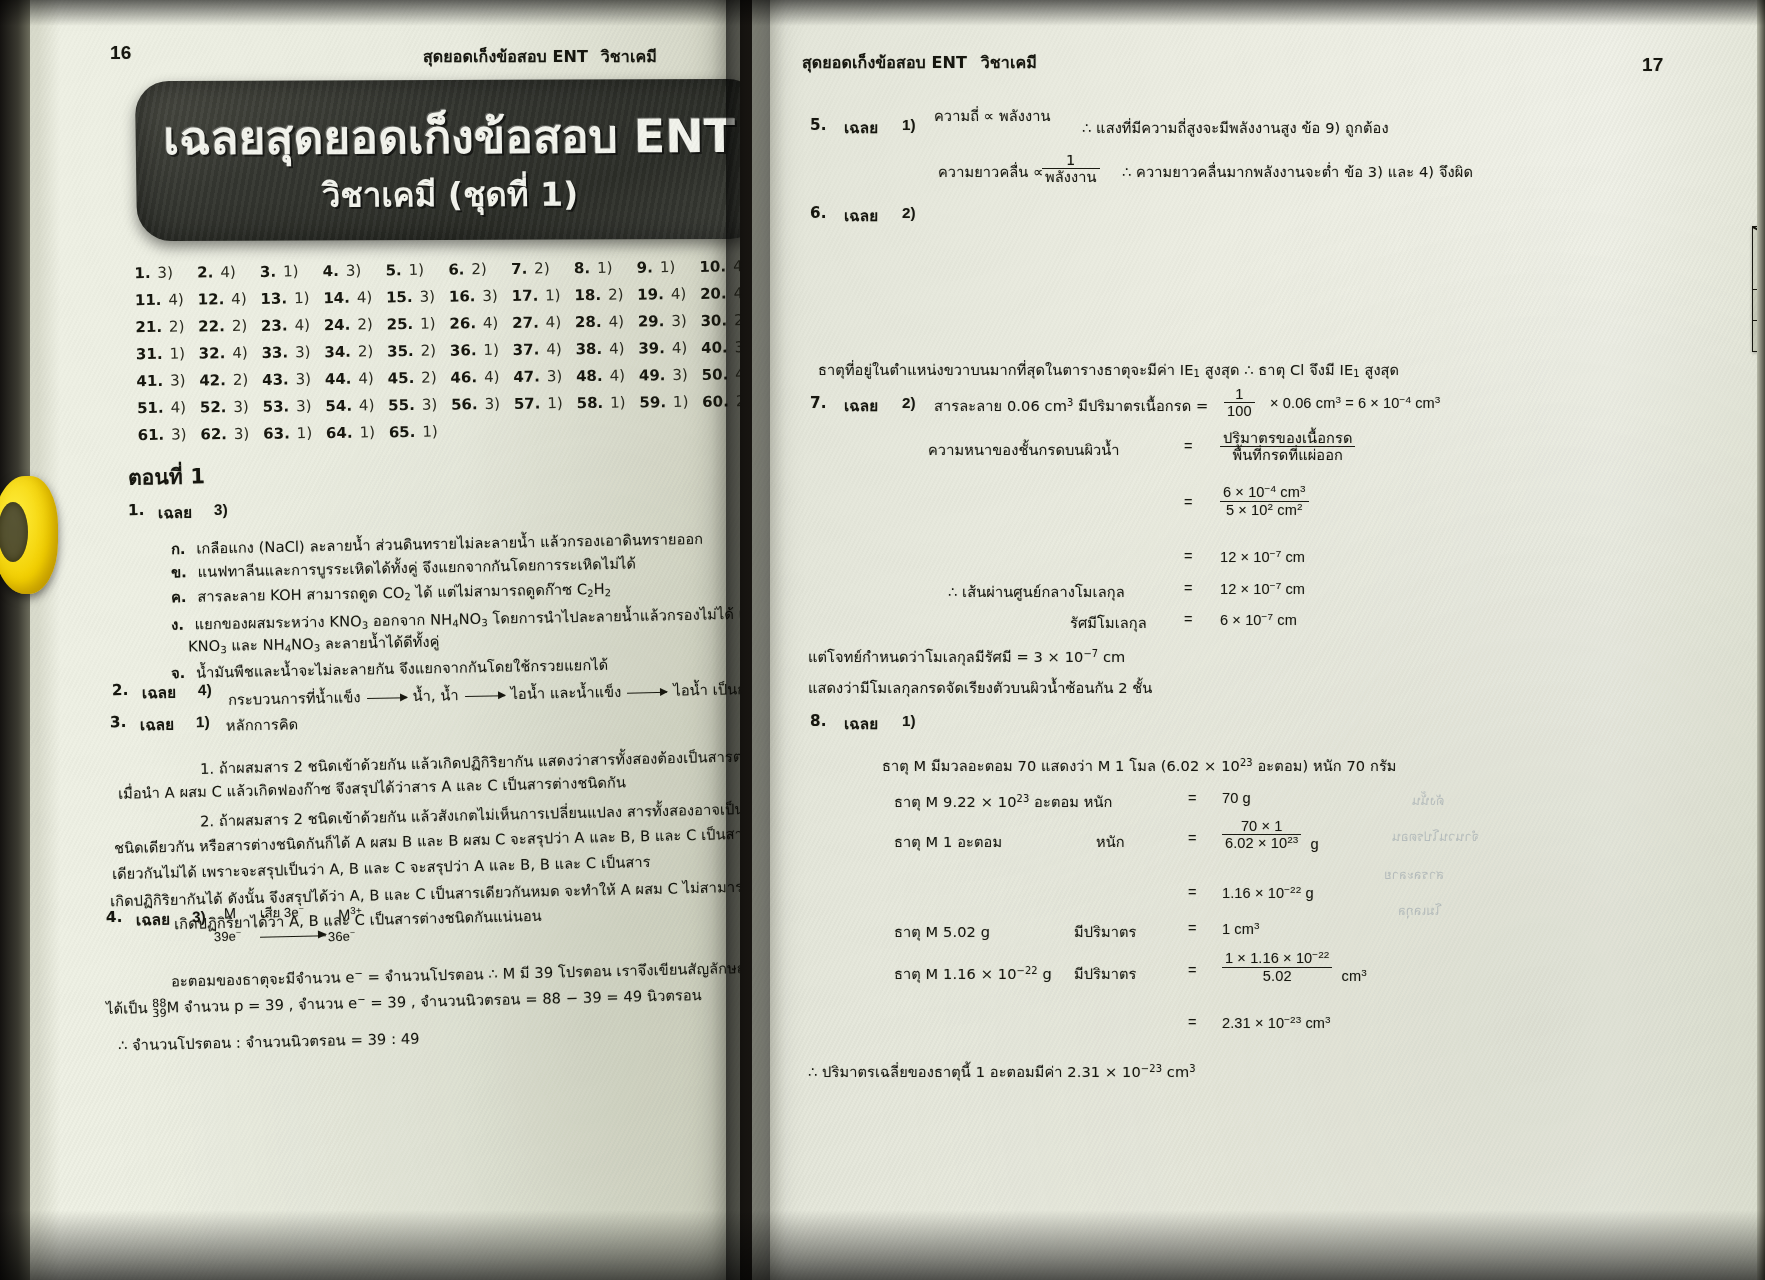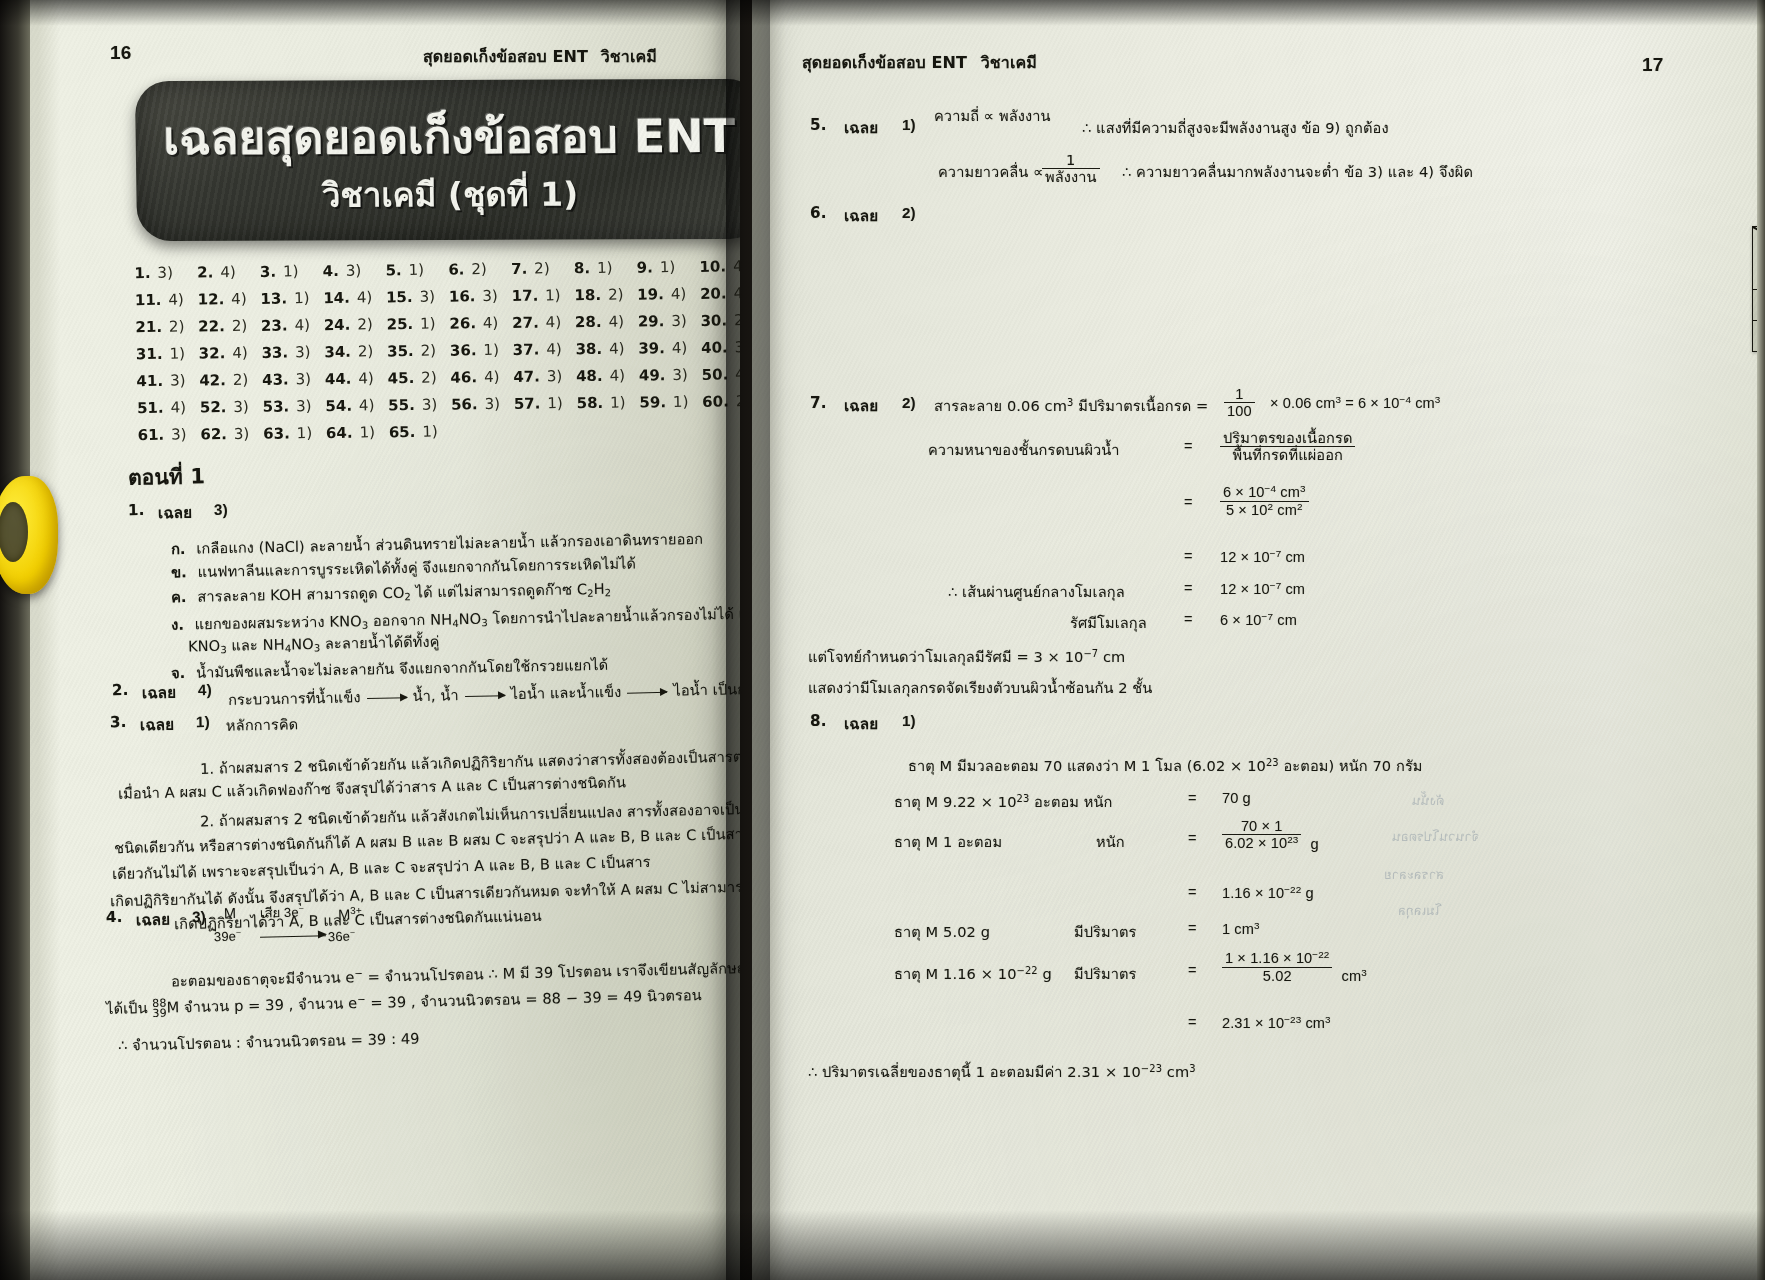--- a/index.html
+++ b/index.html
@@ -664,20 +664,23 @@
         <td class="hd">3</td>
 
       </tr>
       <tr>
         <td class="hd">4</td>
 
       </tr>
     </tbody>
       </table>
 
+    <div class="tx ln2 thai" style="left:66px;top:358px;">
+      <span>ธาตุที่อยู่ในตำแหน่งขวาบนมากที่สุดในตารางธาตุจะมีค่า IE</span><sub>1</sub><span> สูงสุด  ∴ ธาตุ Cl จึงมี IE</span><sub>1</sub><span> สูงสุด</span>
+    </div>
 
     <div class="tx ln b thai" style="left:58px;top:394px;">7.</div>
     <div class="tx ln b thai" style="left:92px;top:394px;">เฉลย</div>
     <div class="tx ln b" style="left:150px;top:394px;">2)</div>
     <div class="tx ln2 thai" style="left:182px;top:394px;">
       <span>สารละลาย 0.06 cm</span><sup>3</sup><span> มีปริมาตรเนื้อกรด  = </span>
     </div>
     <div class="tx ln2" style="left:472px;top:386px;">
       <span class="ufrac">
         <span class="num">1</span>
@@ -724,21 +727,21 @@
 
     <div class="tx ln2 thai" style="left:56px;top:645px;">
       <span>แต่โจทย์กำหนดว่าโมเลกุลมีรัศมี  =  3 × 10</span><sup>−7</sup><span>  cm</span>
     </div>
     <div class="tx ln2 thai" style="left:56px;top:676px;">แสดงว่ามีโมเลกุลกรดจัดเรียงตัวบนผิวน้ำซ้อนกัน 2 ชั้น</div>
 
     <div class="tx ln b thai" style="left:58px;top:712px;">8.</div>
     <div class="tx ln b thai" style="left:92px;top:712px;">เฉลย</div>
     <div class="tx ln b" style="left:150px;top:712px;">1)</div>
 
-    <div class="tx ln2 thai" style="left:156px;top:754px;">
+    <div class="tx ln2 thai" style="left:130px;top:754px;">
       <span>ธาตุ M มีมวลอะตอม 70 แสดงว่า M 1 โมล (6.02 × 10</span><sup>23</sup><span> อะตอม) หนัก 70 กรัม</span>
     </div>
 
     <div class="tx ln2 thai" style="left:142px;top:790px;">
       <span>ธาตุ M 9.22 × 10</span><sup>23</sup><span> อะตอม  หนัก</span>
     </div>
     <div class="tx ln2" style="left:436px;top:790px;">=</div>
     <div class="tx ln2" style="left:470px;top:790px;">70  g</div>
 
     <div class="tx ln2 thai" style="left:142px;top:830px;">ธาตุ M 1 อะตอม</div>

